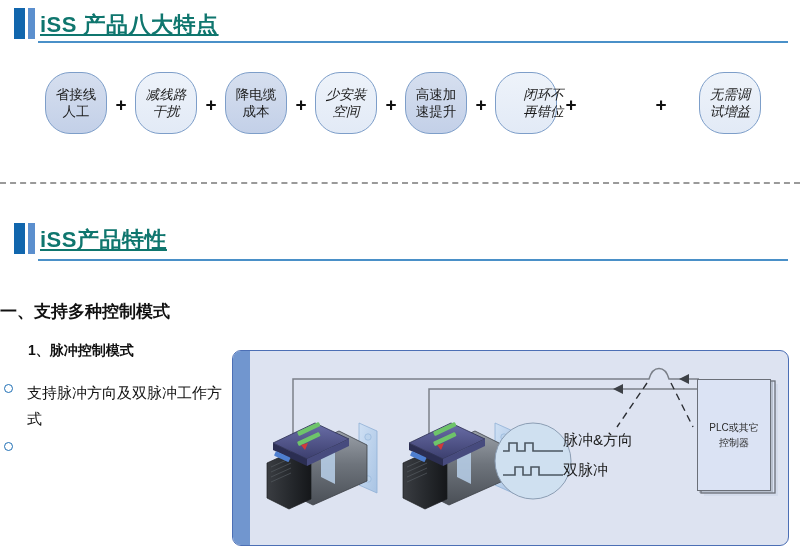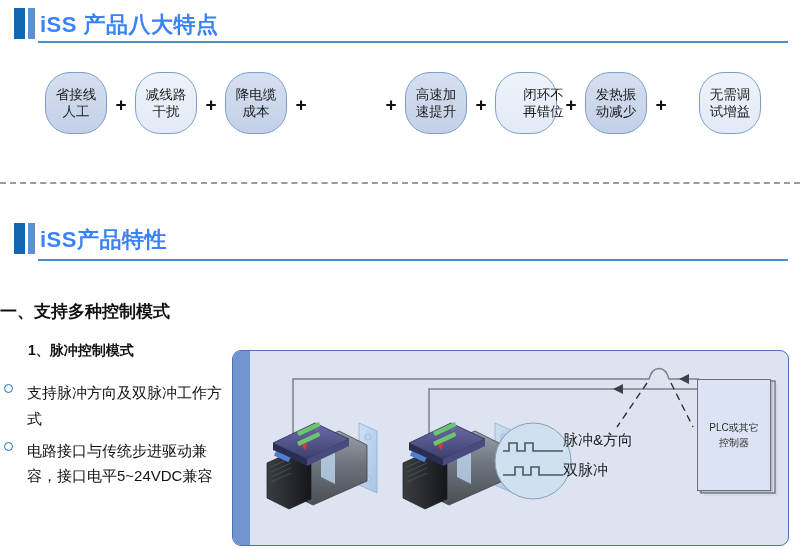--- a/index.html
+++ b/index.html
@@ -17,42 +17,42 @@
   .bar-dark {
     position: absolute; width: 11px; height: 31px;
     background: #1166ad;
   }
   .bar-light {
     position: absolute; width: 7px; height: 31px;
     background: #5b8fce;
   }
   .sec-title {
     position: absolute;
-    font-size: 22px; font-weight: bold; color: #3b82f6;
-    letter-spacing: 0.5px; white-space: nowrap;
+    font-size: 22px; font-weight: bold; color: #0f766e;
+    letter-spacing: 0.5px; white-space: nowrap; text-decoration: underline;
   }
   .sec-rule {
     position: absolute; height: 2px; background: #4a90c8;
   }
 
   
   .chips { position: absolute; left: 0; top: 72px; width: 800px; height: 62px; }
   .chip {
     position: absolute; top: 0;
     width: 62px; height: 62px;
     border-radius: 25px;
     border: 1px solid #7d9ec9;
     display: flex; flex-direction: column;
     align-items: center; justify-content: center;
     font-size: 13.5px; color: #1a1a1a; line-height: 1.28;
     font-family: "Liberation Sans", "DejaVu Sans", sans-serif;
   }
   .chip .ln { display: block; white-space: nowrap; }
   .chip.dark { background: linear-gradient(180deg,#d6dfef 0%, #c3d0e8 100%); }
-  .chip.light { background: linear-gradient(180deg,#eef3fa 0%, #e2eaf6 100%); }
+  .chip.light { background: linear-gradient(180deg,#eef3fa 0%, #e2eaf6 100%); font-style: italic; }
   .plus {
     position: absolute; top: 22px;
     font-size: 19px; font-weight: bold; color: #111;
     width: 14px; text-align: center;
   }
 
   
   .dashed {
     position: absolute; left: 0; top: 182px; width: 800px; height: 0;
     border-top: 2px dashed #9a9a9a;
@@ -139,38 +139,38 @@
       <span class="ln">干扰</span>
     </div>
     <div class="plus" style="left:204px;">+</div>
 
     <div class="chip dark" style="left:225px;">
       <span class="ln">降电缆</span>
       <span class="ln">成本</span>
     </div>
     <div class="plus" style="left:294px;">+</div>
 
+    <div class="chip light" style="left:315px;">
+      <span class="ln">少安装</span>
+      <span class="ln">空间</span>
+    </div>
     <div class="plus" style="left:384px;">+</div>
 
     <div class="chip dark" style="left:405px;">
       <span class="ln">高速加</span>
       <span class="ln">速提升</span>
     </div>
     <div class="plus" style="left:474px;">+</div>
 
     <div class="chip light" style="left:495px;padding-left:35px;">
       <span class="ln">闭环不</span>
       <span class="ln">再错位</span>
     </div>
     <div class="plus" style="left:564px;">+</div>
 
-    <div class="chip dark" style="left:585px;">
-      <span class="ln">发热振</span>
-      <span class="ln">动减少</span>
-    </div>
     <div class="plus" style="left:654px;">+</div>
 
     <div class="chip light" style="left:675px;margin-left:24px;">
       <span class="ln">无需调</span>
       <span class="ln">试增益</span>
     </div>
   </div>
 
   <div class="dashed"></div>
 
@@ -185,21 +185,20 @@
 
   <div class="h-two" style="left:0px;">1、脉冲控制模式</div>
 
   <div class="bullets">
     <div class="bullet">
       <span class="ring"></span>
       <span class="btext">支持脉冲方向及双脉冲工作方式</span>
     </div>
     <div class="bullet">
       <span class="ring"></span>
-      <span class="btext">电路接口与传统步进驱动兼容，接口电平5~24VDC兼容</span>
     </div>
   </div>
 
   <div class="panel">
     <div class="panel-edge"></div>
 
     <svg class="dg" viewBox="0 0 557 196">
       <defs>
         <linearGradient id="gMotor" x1="0" y1="0" x2="0" y2="1">
           <stop offset="0%" stop-color="#9aa0a8"></stop>

